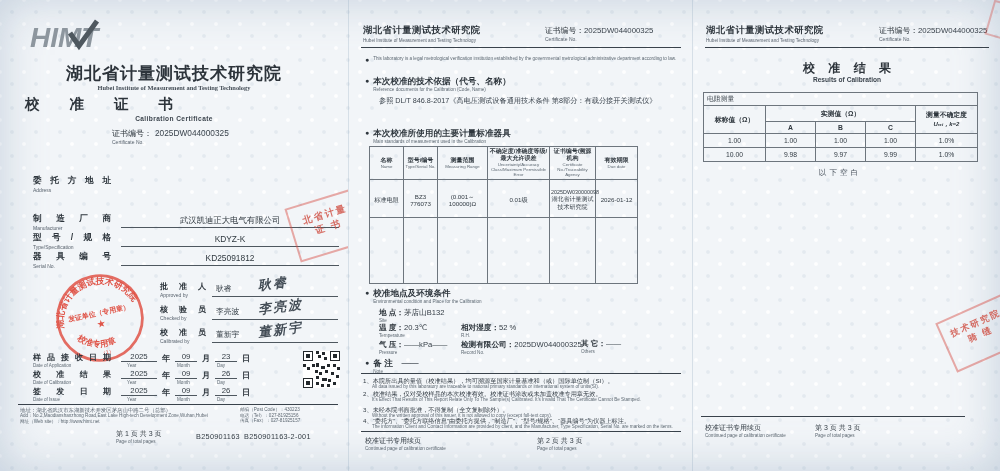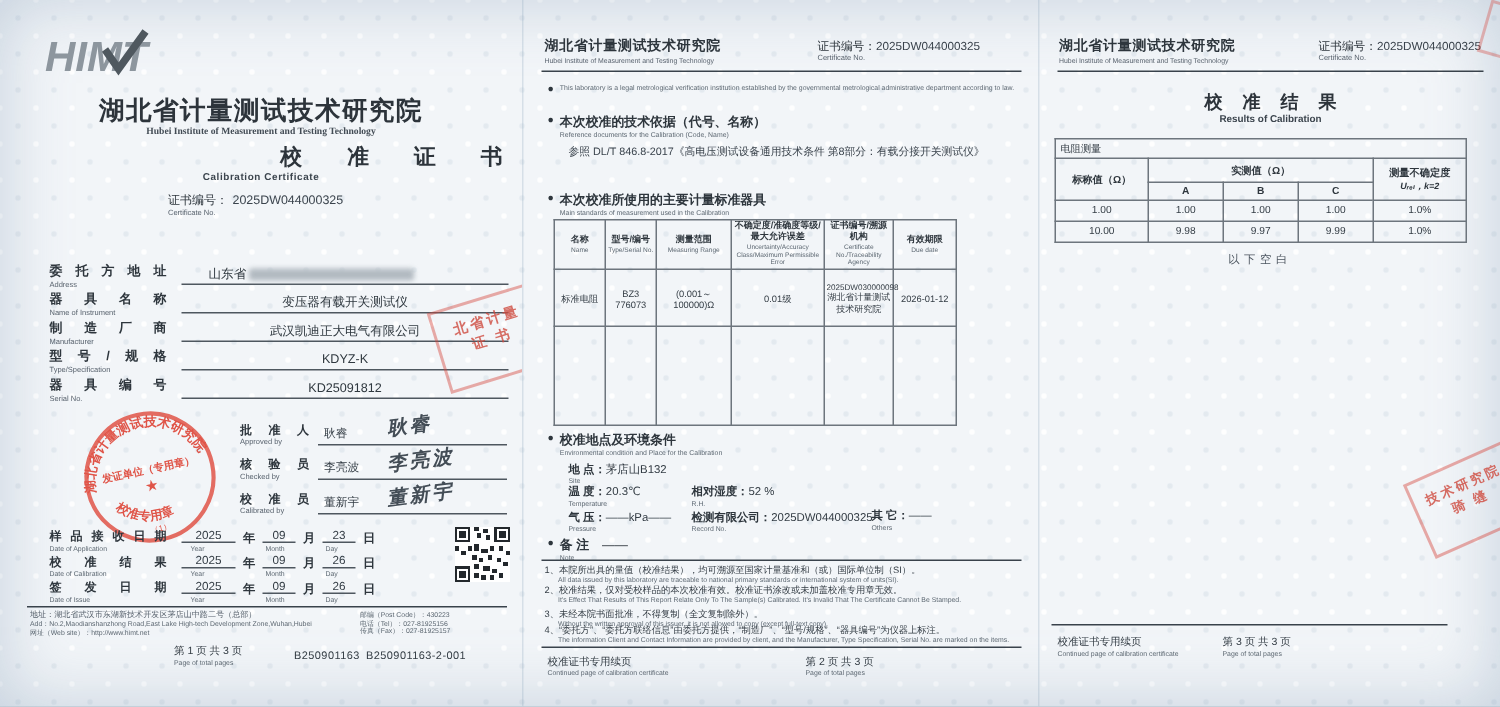--- a/index.html
+++ b/index.html
@@ -14,21 +14,21 @@
 #p2{left:348px;width:344px;border-left:1px solid rgba(150,172,192,.30)}
 #p3{left:692px;width:308px;border-left:1px solid rgba(150,172,192,.30)}
 .abs{position:absolute}
 .b{font-weight:normal}
 .tiny{font-size:5px;color:#59636e;line-height:6px}
 .tiny2{font-size:4.6px;color:#5d6872;line-height:5.6px}
 .dark{color:#2e363d}
 
 .org1{left:0;top:62px;width:348px;text-align:center;font-size:17px;font-weight:bold;color:#2d343b;letter-spacing:1px}
 .org1en{left:0;top:84px;width:348px;text-align:center;font-size:6.4px;font-weight:bold;color:#434c55;font-family:"Liberation Serif",serif}
-.t1{left:0;top:95px;width:348px;text-align:right;font-size:14.5px;font-weight:bold;color:#2d343b;letter-spacing:13px;padding-left:25px}
+.t1{left:0;top:95px;width:348px;text-align:left;font-size:14.5px;font-weight:bold;color:#2d343b;letter-spacing:13px;padding-left:25px}
 .t1en{left:0;top:115px;width:348px;text-align:center;font-size:6.6px;font-weight:bold;color:#3b444d;letter-spacing:.4px}
 .certline1{left:112px;top:128px;font-size:8px}
 .certline1 .val{font-size:8.3px;color:#3b444d;margin-left:3px}
 .field-row{position:absolute;left:33px;width:306px;height:19px}
 .cnj{display:block;text-align:justify;text-align-last:justify;font-weight:bold;color:#2e363d}
 .flabel{position:absolute;left:0;top:1px;width:78px}
 .flabel .cnj{width:78px;font-size:8.6px}
 .fval{position:absolute;left:88px;right:0;top:0;height:16px;border-bottom:1px solid #4e575f;text-align:center;font-size:8.4px;padding-top:3px;color:#2f383f}
 .redact{display:inline-block;height:8px;background:#b2bac1;filter:blur(1.6px);border-radius:2px;vertical-align:middle;margin:0 2px}
 .sig-row{position:absolute;left:160px;width:178px;height:22px}
@@ -106,28 +106,20 @@
     <div class="abs certline1">
       <span class="b dark">证书编号：</span><span class="val">2025DW044000325</span>
       <div class="tiny b">Certificate No.</div>
     </div>
 
     <div class="field-row" style="top:174px">
       <div class="flabel">
           <span class="cnj">委托方地址</span>
           <div class="tiny">Address</div>
         </div>
-      <div class="fval" style="text-align:left;padding-left:18px"><span>山东省</span><span class="redact" style="width:110px"></span></div>
-    </div>
-    <div class="field-row" style="top:193px">
-      <div class="flabel">
-          <span class="cnj">器具名称</span>
-          <div class="tiny">Name of Instrument</div>
-        </div>
-      <div class="fval">变压器有载开关测试仪</div>
     </div>
     <div class="field-row" style="top:212px">
       <div class="flabel">
           <span class="cnj">制造厂商</span>
           <div class="tiny">Manufacturer</div>
         </div>
       <div class="fval">武汉凯迪正大电气有限公司</div>
     </div>
     <div class="field-row" style="top:231px">
       <div class="flabel">

